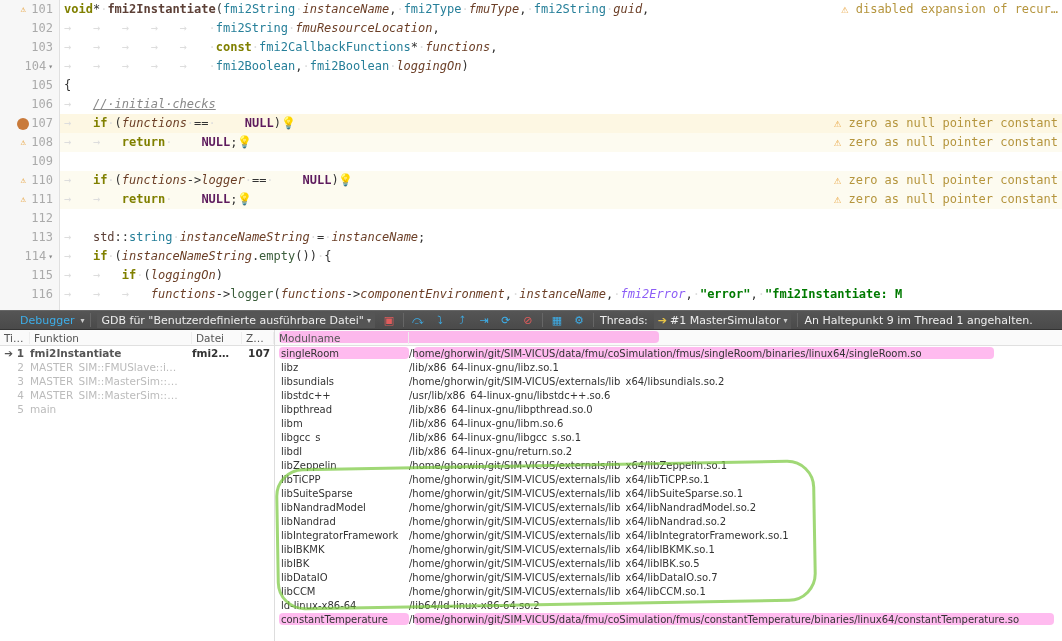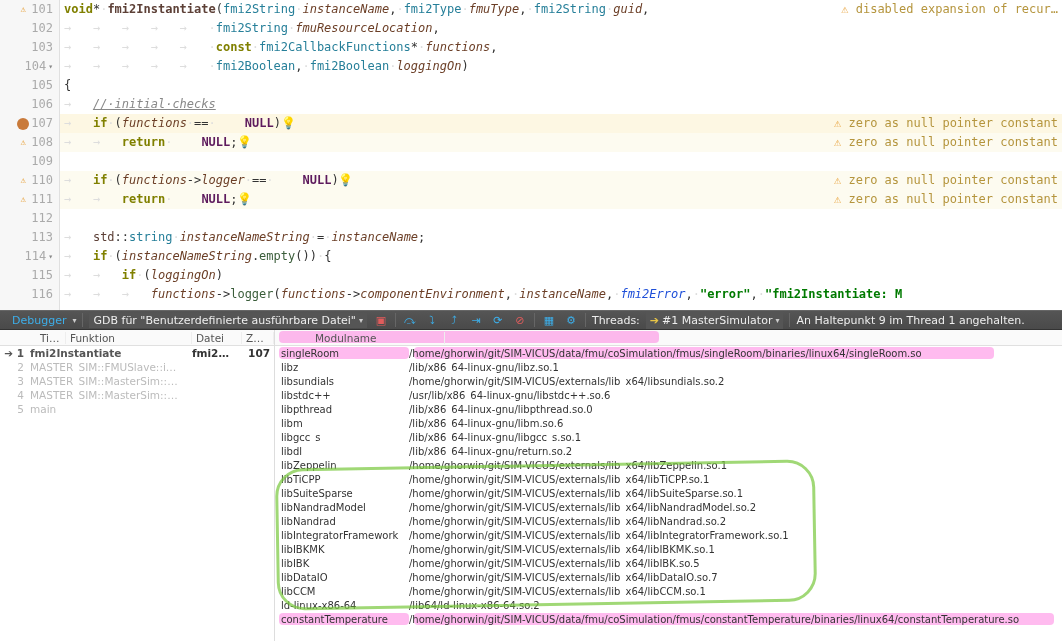--- a/index.html
+++ b/index.html
@@ -22,42 +22,42 @@
   .line-107 { background: #fdf7e3; }
   .line-108, .line-110, .line-111 { background: #fdfbf0; }
   
   .kw { color: #808000; font-weight: bold; }
   .type { color: #267F99; }
   .ptr { color: #333; }
   .fn { color: #5d4037; font-weight: bold; }
   .param { color: #6b3e26; font-style: italic; }
   .ns { color: #5d4037; }
   .method { color: #3a5d3a; }
-  .const { color: #1d4ed8; font-style: italic; }
+  .const { color: #8b5cf6; font-style: italic; }
   .macro { color: #5d1a5d; font-weight: bold; padding-left: 29px; }
   .comment { color: #888; font-style: italic; text-decoration: underline; }
   .str { color: #007a00; font-weight: bold; }
   .op { color: #333; }
   .bulb { color: #c9a227; }
   .ws { color: #ddd; }
   
-  .toolbar { height: 20px; background: linear-gradient(#555, #4a4a4a); color: #eee; display: flex; align-items: center; font-size: 11px; padding: 0 12px; gap: 6px; border-top: 1px solid #666; border-bottom: 1px solid #333; }
+  .toolbar { height: 20px; background: linear-gradient(#555, #4a4a4a); color: #eee; display: flex; align-items: center; font-size: 11px; padding: 0 20px; gap: 6px; border-top: 1px solid #666; border-bottom: 1px solid #333; }
   .tb-label { color: #3daee9; }
   .tb-sel { background: #555; color: #eee; padding: 1px 4px; display: flex; align-items: center; gap: 3px; }
   .tb-sel .arrow { font-size: 8px; color: #ccc; }
   .tb-icon { width: 16px; height: 16px; display: inline-flex; align-items: center; justify-content: center; color: #3daee9; font-size: 11px; }
   .tb-icon.red { color: #e05c5c; }
   .tb-icon.yellow { color: #e8c547; }
   .tb-divider { width: 1px; height: 14px; background: #666; }
   
   .panels { display: flex; height: 311px; background: #fff; }
   .stack-panel { width: 275px; border-right: 1px solid #ddd; overflow: hidden; }
   .modules-panel { flex: 1; overflow: hidden; }
   
-  .panel-header { display: flex; background: #fafafa; border-bottom: 1px solid #e0e0e0; font-size: 10.5px; color: #555; height: 16px; align-items: center; padding-left: 36px; }
+  .panel-header { display: flex; background: #fafafa; border-bottom: 1px solid #e0e0e0; font-size: 10.5px; color: #555; height: 16px; align-items: center; }
   .ph-col { padding: 0 4px; border-right: 1px solid #eee; overflow: hidden; text-overflow: ellipsis; white-space: nowrap; }
   
   .stack-row { display: flex; font-size: 10.5px; height: 14px; align-items: center; }
   .stack-row.active { font-weight: bold; }
   .stack-row .idx { width: 28px; text-align: right; padding-right: 4px; color: #555;}
   .stack-row .idx .arrow-current{ color:#555 }
   .stack-row .fn-cell { flex: 1; overflow: hidden; text-overflow: ellipsis; white-space: nowrap; padding-left: 2px; color: #555}
   .stack-row.fade .fn-cell, .stack-row.fade .idx, .stack-row.fade .file-cell, .stack-row.fade .line-cell { color: #bbb; }
   .stack-row .file-cell { width: 52px; overflow: hidden; text-overflow: ellipsis; white-space: nowrap;}
   .stack-row .line-cell { width: 30px; text-align: right; padding-right: 4px;}

